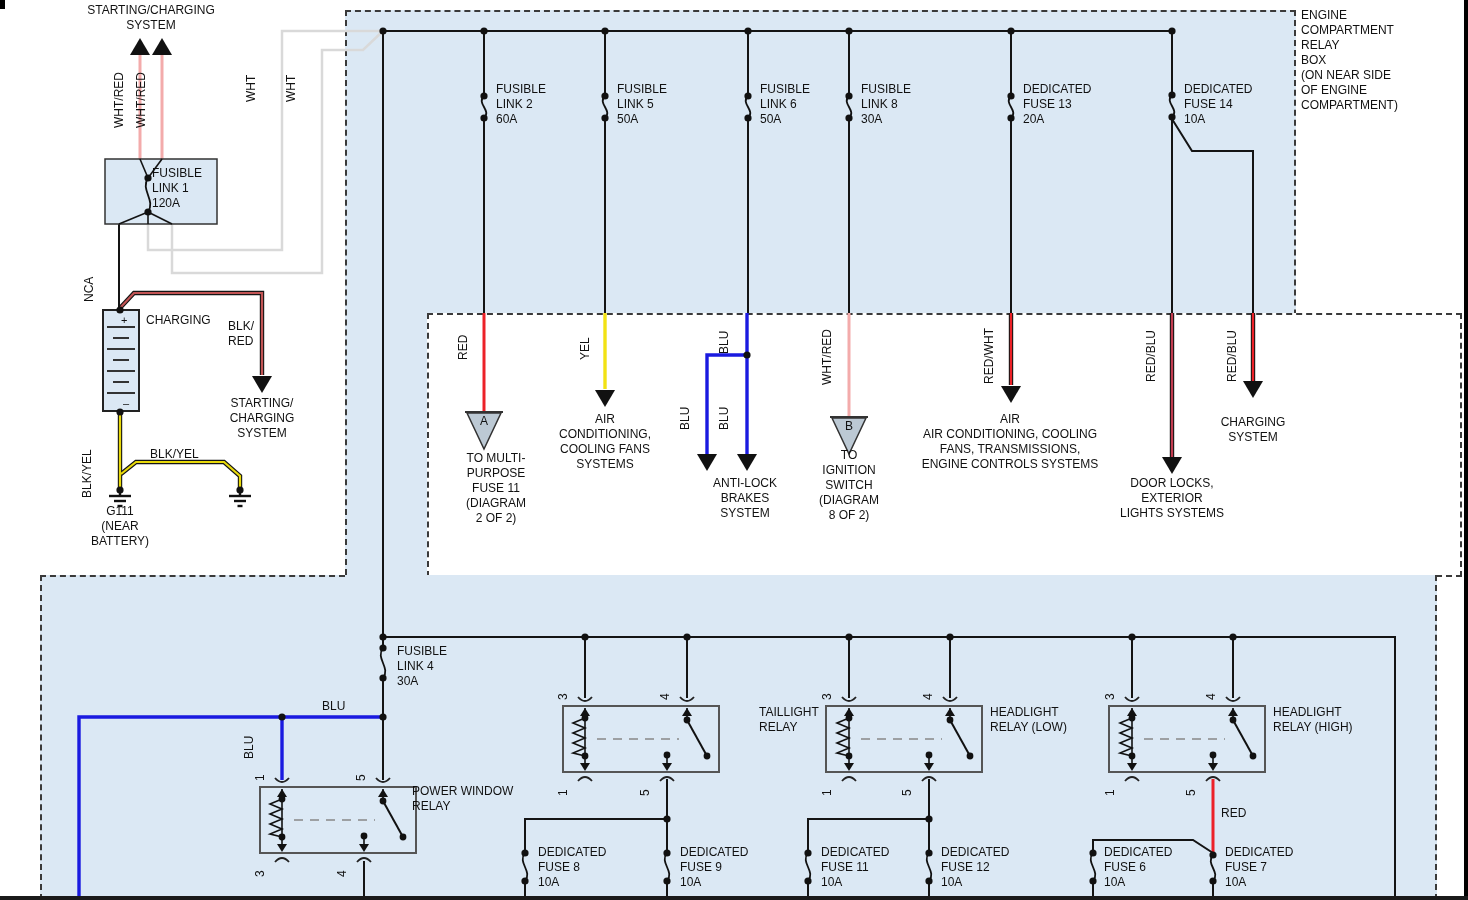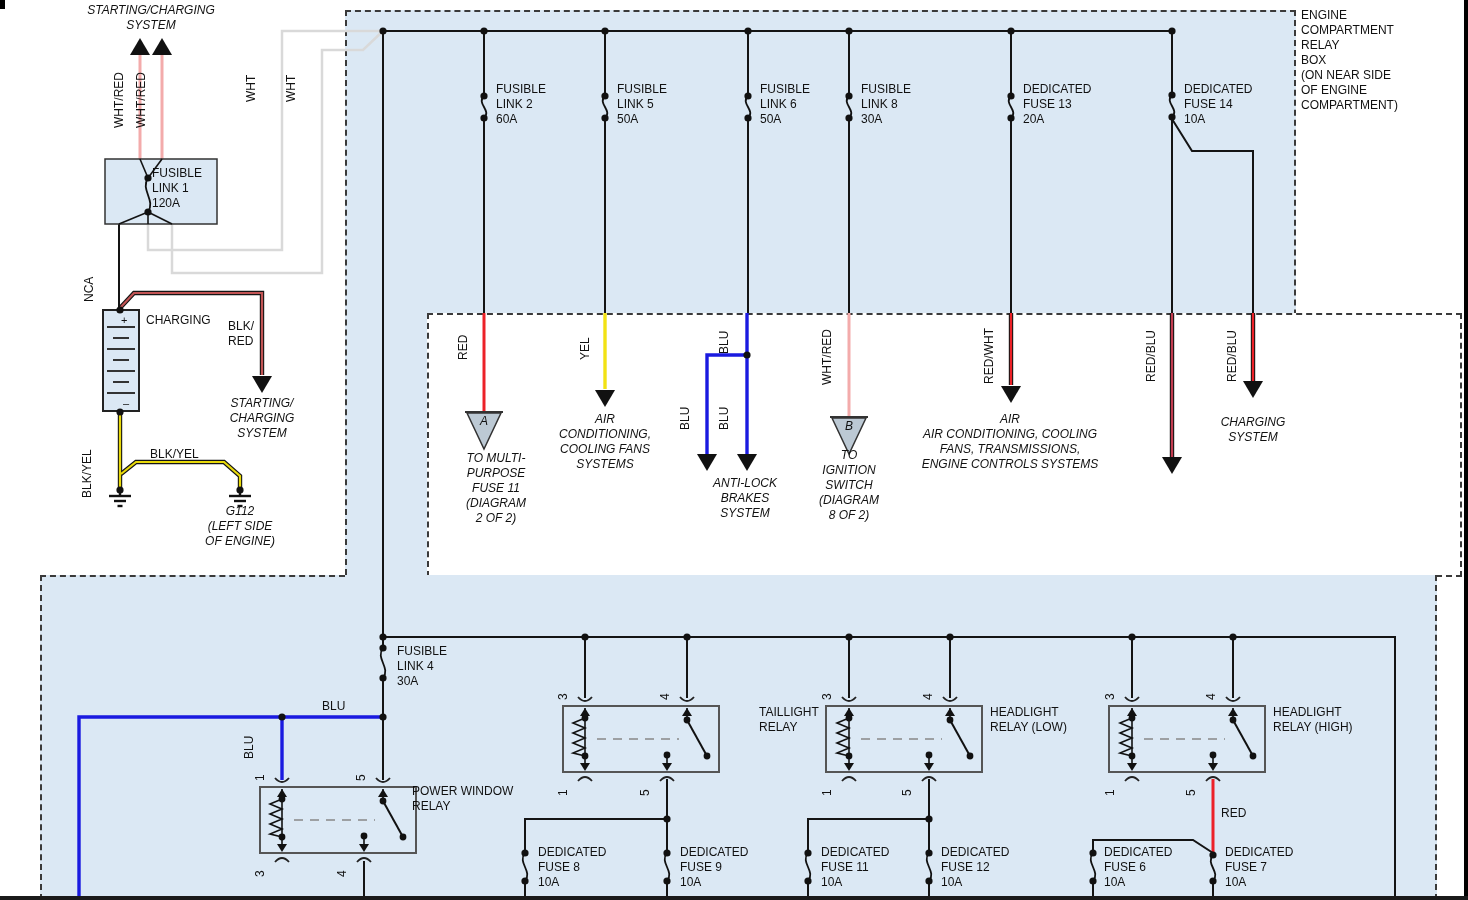--- a/index.html
+++ b/index.html
@@ -8,21 +8,21 @@
   .region{position:absolute;box-sizing:border-box;}
   #box-upper{left:345px;top:10px;width:951px;height:565px;background:#dbe8f4;
              border:2px dashed #3a3a3a;border-bottom:none;}
   #box-middle{left:427px;top:313px;width:1035px;height:264px;background:#ffffff;
               border:2px dashed #3a3a3a;}
   #box-lower{left:40px;top:575px;width:1397px;height:325px;background:#dbe8f4;
              border-left:2px dashed #3a3a3a;border-right:2px dashed #3a3a3a;}
   #lower-top-border{left:40px;top:575px;width:305px;height:0;border-top:2px dashed #3a3a3a;}
   #svg-layer{position:absolute;left:0;top:0;z-index:5;}
   .tblock{position:absolute;z-index:10;font-size:12px;line-height:15px;white-space:pre-line;}
-  .ctr{text-align:center;font-style:italic;}
+  .ctr{text-align:center;}
   .vlabel{position:absolute;z-index:10;font-size:12px;line-height:14px;white-space:nowrap;
           transform:rotate(-90deg);transform-origin:left bottom;height:14px;}
   #frame-right{position:absolute;right:0;top:0;width:4px;height:900px;background:#000;z-index:20;}
   #frame-bottom{position:absolute;left:0;top:896px;width:1468px;height:4px;background:#1a1a1a;z-index:20;}
   #corner-mark{position:absolute;left:0;top:0;width:5px;height:9px;background:#000;z-index:20;}
 </style>
 </head>
 <body>
 
 <div id="stage">
@@ -364,23 +364,23 @@
   <div class="tblock" style="left:146px;top:313px;">CHARGING</div>
   <div class="tblock" style="left:121px;top:313px;font-size:11px;">+</div>
   <div class="tblock" style="left:123px;top:396px;font-size:11px;">–</div>
   <div class="tblock" style="left:228px;top:319px;">BLK/
 RED</div>
   <div class="tblock ctr" style="left:202px;top:396px;width:120px;">STARTING/
 CHARGING
 SYSTEM</div>
   <div class="vlabel" style="left:94px;top:484px;">BLK/YEL</div>
   <div class="tblock" style="left:150px;top:447px;">BLK/YEL</div>
-  <div class="tblock ctr" style="left:180px;top:504px;width:120px;">G112
-(LEFT SIDE
-OF ENGINE)</div>
+  <div class="tblock ctr" style="left:60px;top:504px;width:120px;">G111
+(NEAR
+BATTERY)</div>
 
   <div class="tblock" style="left:1301px;top:8px;">ENGINE
 COMPARTMENT
 RELAY
 BOX
 (ON NEAR SIDE
 OF ENGINE
 COMPARTMENT)</div>
   <div class="tblock" style="left:496px;top:82px;">FUSIBLE
 LINK 2
@@ -426,20 +426,23 @@
 SYSTEM</div>
   <div class="tblock ctr" style="left:789px;top:448px;width:120px;">TO
 IGNITION
 SWITCH
 (DIAGRAM
 8 OF 2)</div>
   <div class="tblock ctr" style="left:915px;top:412px;width:190px;">AIR
 AIR CONDITIONING, COOLING
 FANS, TRANSMISSIONS,
 ENGINE CONTROLS SYSTEMS</div>
+  <div class="tblock ctr" style="left:1092px;top:476px;width:160px;">DOOR LOCKS,
+EXTERIOR
+LIGHTS SYSTEMS</div>
   <div class="tblock ctr" style="left:1193px;top:415px;width:120px;">CHARGING
 SYSTEM</div>
 
   <div class="tblock" style="left:397px;top:644px;">FUSIBLE
 LINK 4
 30A</div>
   <div class="tblock" style="left:322px;top:699px;">BLU</div>
   <div class="vlabel" style="left:256px;top:745px;">BLU</div>
   <div class="tblock" style="left:1221px;top:806px;">RED</div>
   <div class="tblock" style="left:412px;top:784px;">POWER WINDOW

